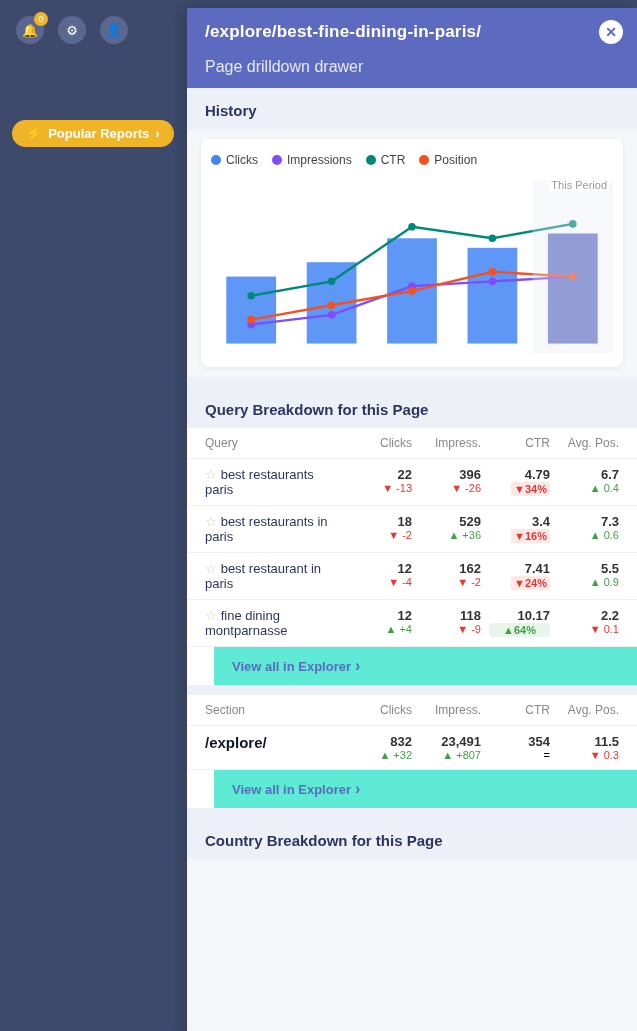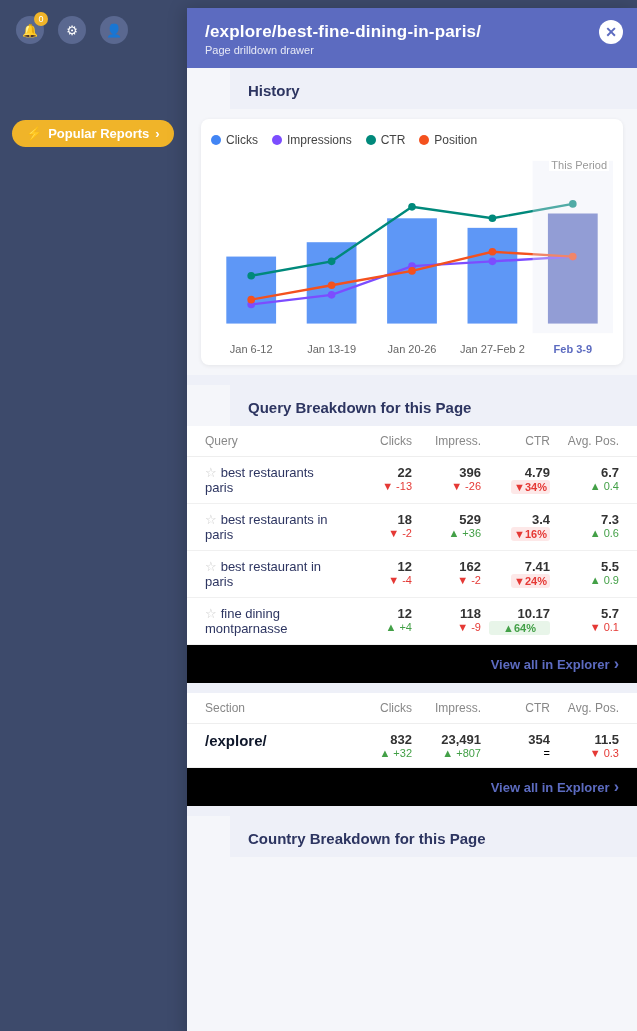--- a/index.html
+++ b/index.html
@@ -83,44 +83,43 @@
       color: white;
       padding: 14px 18px 12px 18px;
       position: relative;
     }
     .drawer-header-title {
       font-size: 17px;
       font-weight: 700;
       letter-spacing: 0.2px;
     }
     .drawer-header-subtitle {
-      font-size: 11px;
+      font-size: 16px;
       opacity: 0.85;
-      margin-top: 2px;
+      margin-top: 16px;
     }
     .close-btn {
       position: absolute;
       top: 12px; right: 14px;
       width: 24px; height: 24px;
       border-radius: 50%;
       background: white;
       color: #5c6bc0;
       display: flex; align-items: center; justify-content: center;
       font-size: 14px;
       font-weight: 700;
       cursor: pointer;
     }
 
     .section-title {
       font-size: 15px;
       font-weight: 700;
       color: #2d3561;
       padding: 14px 18px 10px 18px;
       background: #eef0f8;
-      margin-left: 43px;
     }
 
     
     .chart-container {
       background: white;
       margin: 10px 14px;
       border-radius: 8px;
       padding: 14px 10px 10px 10px;
       box-shadow: 0 1px 4px rgba(0,0,0,0.07);
     }
@@ -241,23 +240,23 @@
       font-size: 13px;
     }
     .star-empty {
       color: #ccc;
       margin-right: 4px;
       font-size: 13px;
     }
 
     .view-all-row {
       display: flex;
-      justify-content: flex-end;
       padding: 10px 18px;
-      background: #000000;
+      background: #5eead4;
+      margin-left: 27px;
     }
     .view-all-link {
       color: #5c6bc0;
       font-size: 13px;
       font-weight: 600;
       cursor: pointer;
       display: flex; align-items: center; gap: 4px;
     }
     .view-all-link::after {
       content: '›';
@@ -360,27 +359,20 @@
         <circle cx="42" cy="145" r="4" fill="#f4511e"></circle>
         <circle cx="126" cy="130" r="4" fill="#f4511e"></circle>
         <circle cx="210" cy="115" r="4" fill="#f4511e"></circle>
         <circle cx="294" cy="95" r="4" fill="#f4511e"></circle>
         <circle cx="378" cy="100" r="4" fill="#f4511e"></circle>
 
         <rect x="336" y="0" width="88" height="180" fill="#e8eaf6" opacity="0.35"></rect>
       </svg>
     </div>
 
-    <div class="chart-x-labels">
-      <span class="chart-x-label">Jan 6-12</span>
-      <span class="chart-x-label">Jan 13-19</span>
-      <span class="chart-x-label">Jan 20-26</span>
-      <span class="chart-x-label">Jan 27-Feb 2</span>
-      <span class="chart-x-label active">Feb 3-9</span>
-    </div>
   </div>
 
   <div class="section-divider"></div>
 
   <div class="section-title">Query Breakdown for this Page</div>
 
   <div class="table-section">
 
     <div class="table-header-row">
       <span>Query</span>
@@ -475,21 +467,21 @@
         <div class="val-main">118</div>
         <div class="val-delta delta-down">▼ -9</div>
       </div>
       <div class="val-cell">
         <div class="val-main">10.17</div>
         <div class="val-delta">
             <span class="delta-badge-green">▲64%</span>
           </div>
       </div>
       <div class="val-cell">
-        <div class="val-main">5.7</div>
+        <div class="val-main">2.2</div>
         <div class="val-delta delta-down">▼ 0.1</div>
       </div>
     </div>
 
     <div class="view-all-row">
       <span class="view-all-link">View all in Explorer</span>
     </div>
   </div>
 
   <div class="section-divider"></div>

